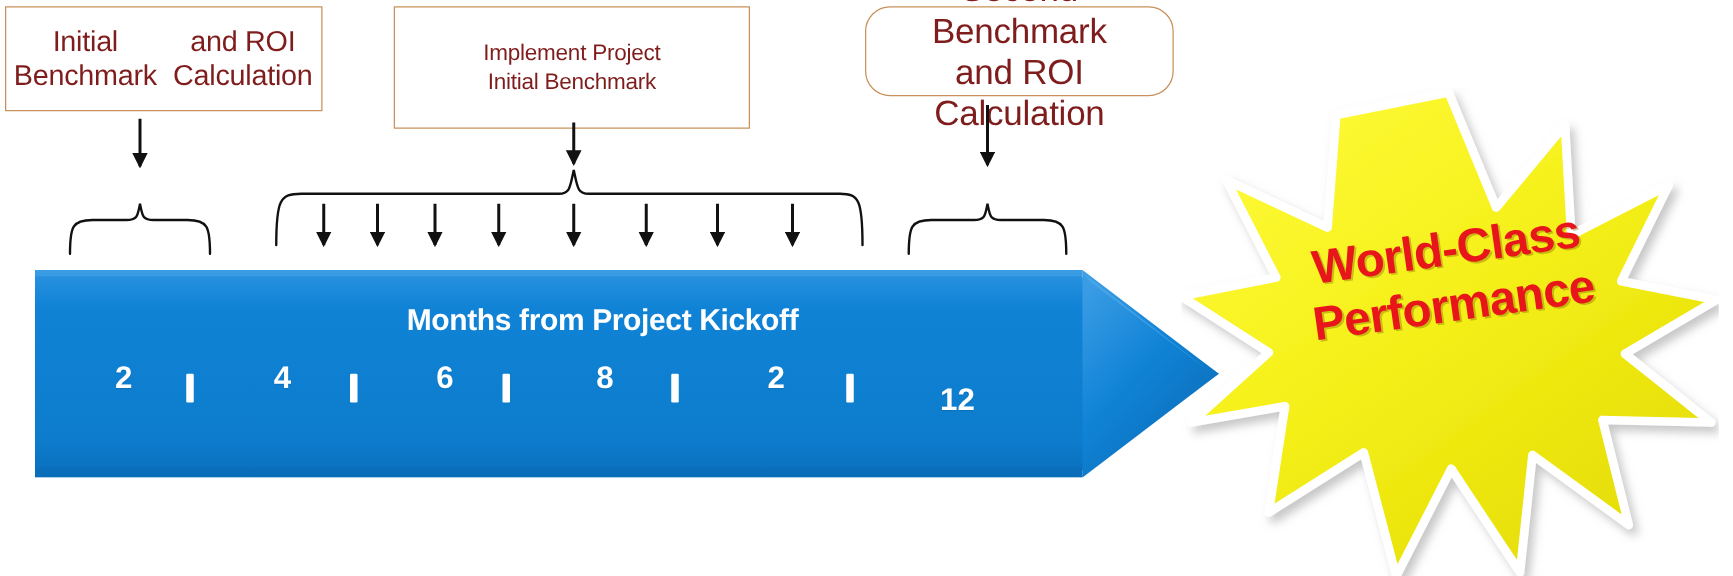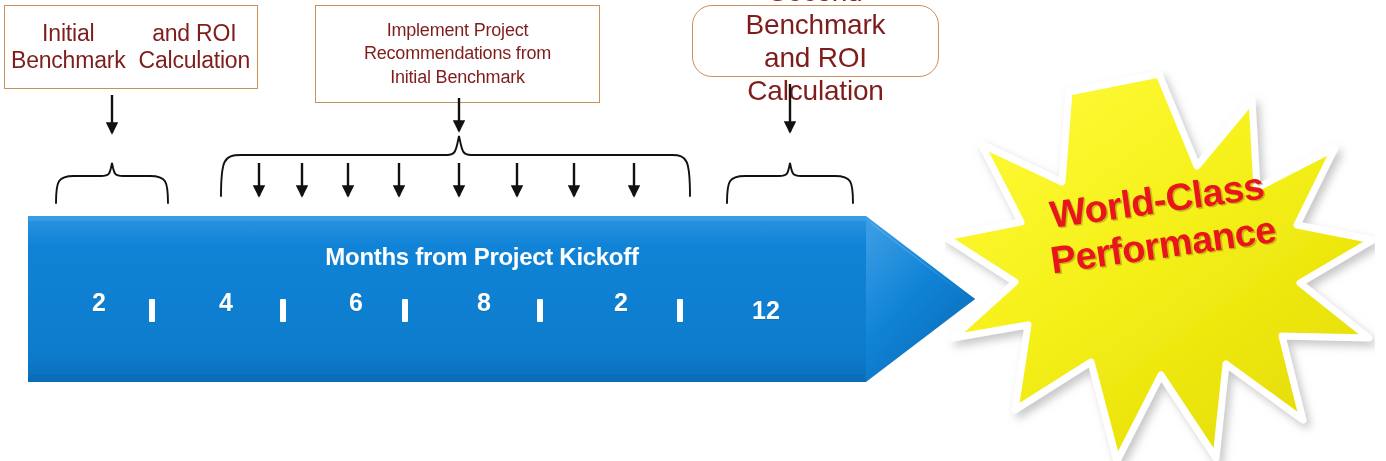--- a/index.html
+++ b/index.html
@@ -121,21 +121,20 @@
 
   <div class="callout" id="callout-initial">
     <span class="txt">Initial Benchmark</span>
       <br>
     <span class="txt">and ROI Calculation</span>
   </div>
 
   <div class="callout" id="callout-implement">
     <div>
       <span class="txt">Implement Project</span>
-      <span class="txt">Recommendations from</span>
       <span class="txt">Initial Benchmark</span>
     </div>
   </div>
 
   <div class="callout" id="callout-second">
     <div>
       <span class="txt">Second Benchmark</span>
       <span class="txt">and ROI Calculation</span>
     </div>
   </div>
@@ -218,21 +217,21 @@
     <rect x="0" y="158" width="838" height="8" fill="#0A6AB4" opacity="0.45"></rect>
   </svg>
 
   <div id="timeline-title">Months from Project Kickoff</div>
 
   <div class="month-label" style="left:99px;  top:288px;">2</div>
   <div class="month-label" style="left:226px; top:288px;">4</div>
   <div class="month-label" style="left:356px; top:288px;">6</div>
   <div class="month-label" style="left:484px; top:288px;">8</div>
   <div class="month-label" style="left:621px; top:288px;">2</div>
-  <div class="month-label" style="left:766px; top:296px;">12</div>
+  <div class="month-label" style="left:766px; top:306px;">12</div>
 
   <div class="tick" style="left:152px; top:299px;"></div>
   <div class="tick" style="left:283px; top:299px;"></div>
   <div class="tick" style="left:405px; top:299px;"></div>
   <div class="tick" style="left:540px; top:299px;"></div>
   <div class="tick" style="left:680px; top:299px;"></div>
 
   <svg id="starburst" viewBox="0 0 430 391">
     <polygon filter="url(#softShadow)" points="214,4 252,96 307,30 312,118 390,78 352,155 428,170 355,213 424,268 337,266 358,350 281,294 271,388 216,305 172,391 146,292 70,340 83,255 8,268 70,212 0,167 76,152 36,74 117,112 124,22" fill="url(#burstGrad)" stroke="#FFFFFF" stroke-width="7" stroke-linejoin="round"></polygon>
   </svg>

